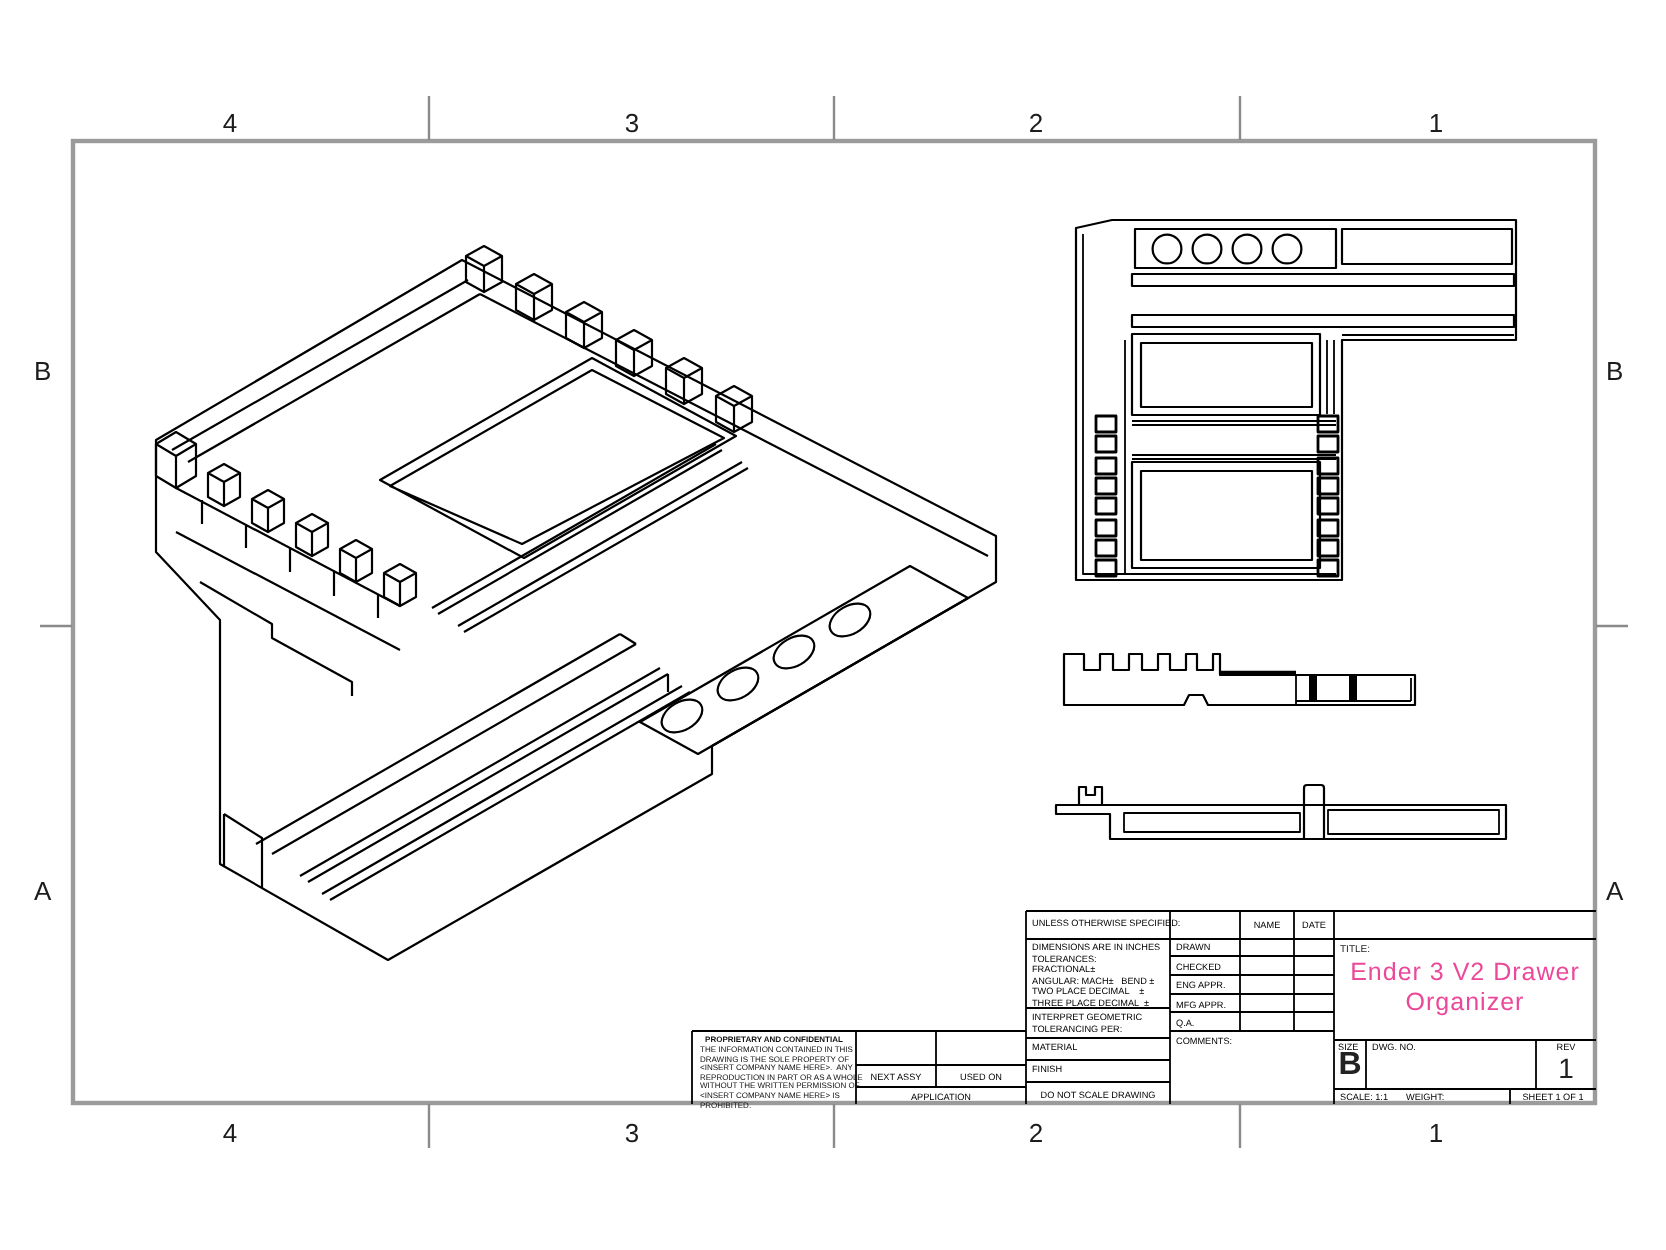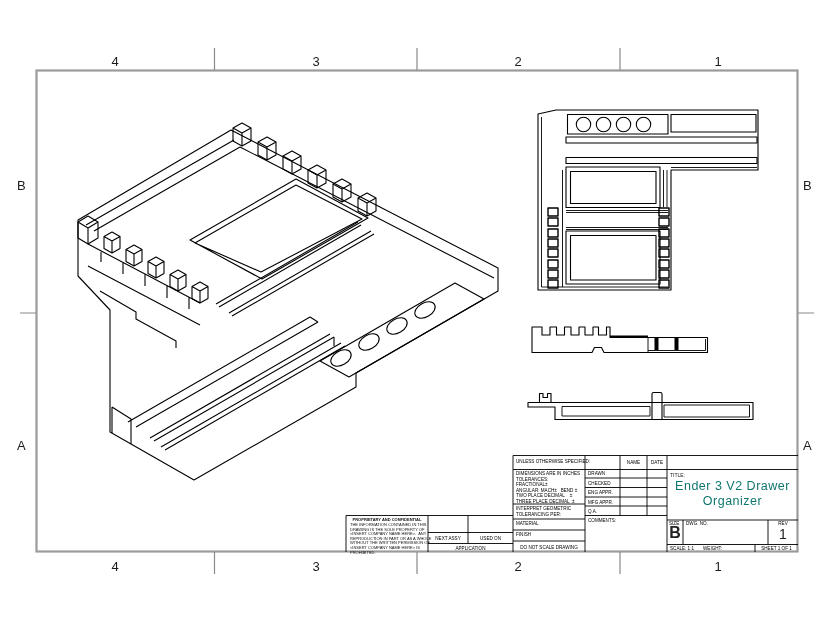--- a/index.html
+++ b/index.html
@@ -4,21 +4,21 @@
 <style>
   html,body{margin:0;padding:0;background:#fff;}
   .page{position:relative;width:833px;height:625px;background:#fff;overflow:hidden;
         font-family:"Liberation Sans",sans-serif;}
   .zone{position:absolute;font-size:13px;color:#1c1c1c;transform:translateX(-50%);}
   .zoneside{position:absolute;font-size:13px;color:#1c1c1c;}
   .tiny{position:absolute;font-size:4.6px;line-height:5.6px;color:#000;white-space:pre;}
   .tiny2{position:absolute;font-size:4px;line-height:4.6px;color:#111;white-space:pre;}
   .ctr{text-align:center;}
   .title-label{position:absolute;font-size:5px;color:#222;}
-  .title-text{position:absolute;font-size:12.5px;line-height:14.5px;color:#0f766e;
+  .title-text{position:absolute;font-size:12.5px;line-height:14.5px;color:#ec4899;
               letter-spacing:.5px;text-align:center;}
   .bigletter{position:absolute;font-size:16px;font-weight:bold;color:#222;text-align:center;}
   .bignum{position:absolute;font-size:14px;color:#222;text-align:center;}
   svg{position:absolute;left:0;top:0;}
 </style>
 </head>
 <body>
 
 <div class="page">
 

